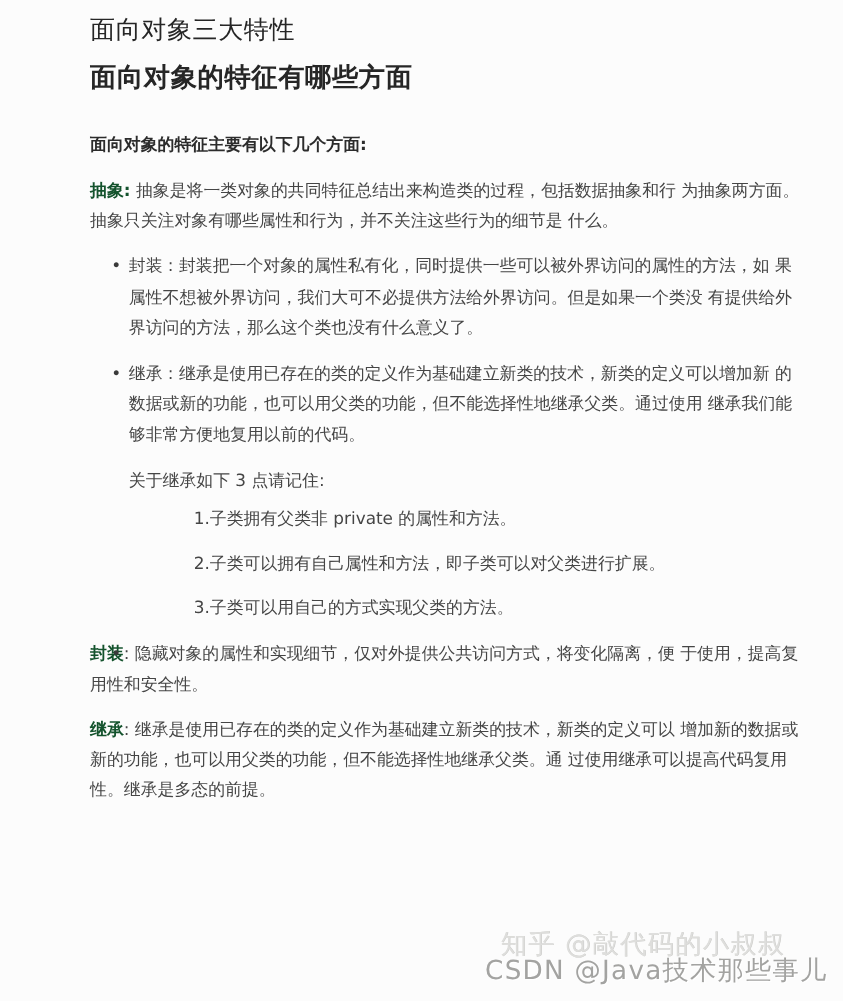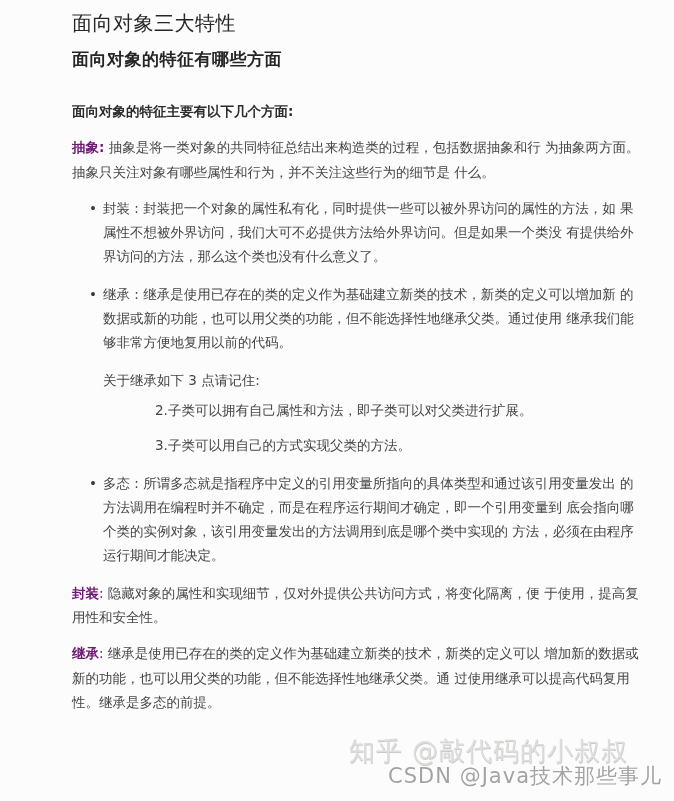--- a/index.html
+++ b/index.html
@@ -19,30 +19,30 @@
   }
   h1 {
     font-size: 20px;
     line-height: 1.35;
     color: #262626;
     margin: 0 0 11px 0;
     font-weight: normal;
     letter-spacing: 0.5px;
   }
   h2 {
-    font-size: 17px;
+    font-size: 21px;
     line-height: 1.35;
     color: #262626;
     margin: 0 0 15px 0;
     font-weight: bold;
     letter-spacing: 0.5px;
   }
   p { margin: 0 0 12px 0; }
   .lead { font-weight: bold; color: #2c2c2c; margin-top: 28px; }
-  strong.term { color: #701a75; }
+  strong.term { color: #14532d; }
   ul.feature-list {
     list-style: none;
     margin: 0 0 12px 0;
     padding: 0 0 0 31px;
   }
   ul.feature-list > li {
     position: relative;
     margin: 0 0 13px 0;
   }
   ul.feature-list > li::before {
@@ -57,21 +57,21 @@
   .nested-num:last-child { margin-bottom: 12px; }
   .nested-para { margin: 13px 0 0 0; }
   .wm {
     position: absolute;
     white-space: nowrap;
     pointer-events: none;
   }
   .wm-zhihu {
     right: 46px;
     bottom: 26px;
-    font-size: 26px;
+    font-size: 21px;
     color: #dededc;
     text-shadow: 0.5px 0.5px 0 #c9c9c7;
     letter-spacing: 1px;
   }
   .wm-csdn {
     right: 12px;
     bottom: 5px;
     font-size: 21px;
     color: #a3a3a1;
     text-shadow: 1px 1px 0 #ffffff;
@@ -91,25 +91,25 @@
 
   <p><strong class="term">抽象:</strong> <span>抽象是将一类对象的共同特征总结出来构造类的过程，包括数据抽象和行 为抽象两方面。抽象只关注对象有哪些属性和行为，并不关注这些行为的细节是 什么。</span></p>
 
   <ul class="feature-list">
     <li>
       <span>封装 : 封装把一个对象的属性私有化，同时提供一些可以被外界访问的属性的方法，如 果属性不想被外界访问，我们大可不必提供方法给外界访问。但是如果一个类没 有提供给外界访问的方法，那么这个类也没有什么意义了。</span>
     </li>
     <li>
       <span>继承 : 继承是使用已存在的类的定义作为基础建立新类的技术，新类的定义可以增加新 的数据或新的功能，也可以用父类的功能，但不能选择性地继承父类。通过使用 继承我们能够非常方便地复用以前的代码。</span>
       <p class="nested-note">关于继承如下 3 点请记住:</p>
+      <p class="nested-num">1.子类拥有父类非 private 的属性和方法。</p>
       <p class="nested-num">2.子类可以拥有自己属性和方法，即子类可以对父类进行扩展。</p>
       <p class="nested-num">3.子类可以用自己的方式实现父类的方法。</p>
     </li>
     <li>
-      <span>多态 : 所谓多态就是指程序中定义的引用变量所指向的具体类型和通过该引用变量发出 的方法调用在编程时并不确定，而是在程序运行期间才确定，即一个引用变量到 底会指向哪个类的实例对象，该引用变量发出的方法调用到底是哪个类中实现的 方法，必须在由程序运行期间才能决定。</span>
     </li>
   </ul>
 
 
   <p><strong class="term">封装</strong><span>: 隐藏对象的属性和实现细节，仅对外提供公共访问方式，将变化隔离，便 于使用，提高复用性和安全性。</span></p>
 
   <p><strong class="term">继承</strong><span>: 继承是使用已存在的类的定义作为基础建立新类的技术，新类的定义可以 增加新的数据或新的功能，也可以用父类的功能，但不能选择性地继承父类。通 过使用继承可以提高代码复用性。继承是多态的前提。</span></p>
 
 </main>
 

